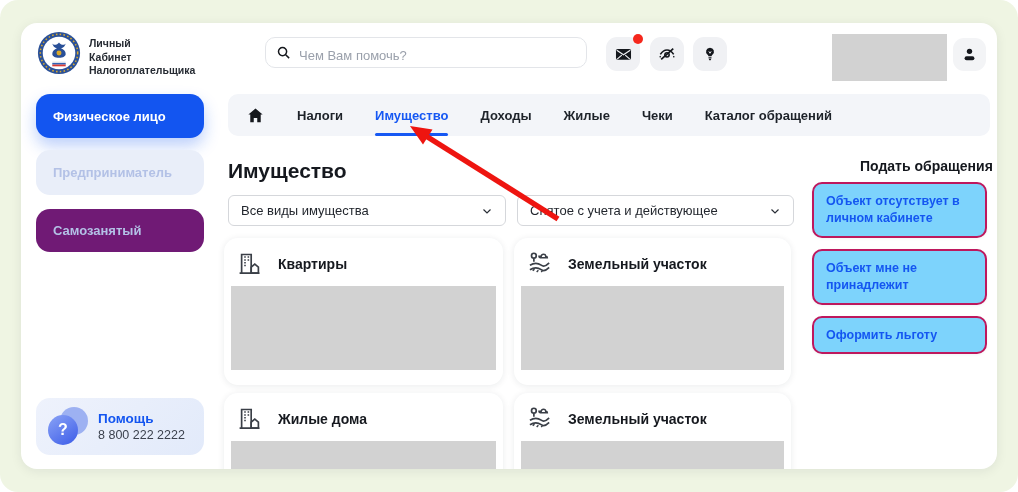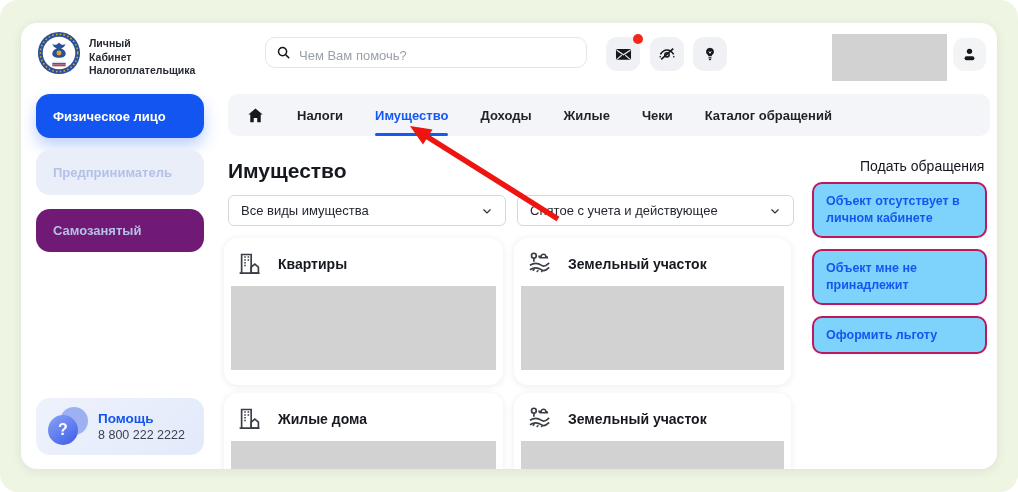--- a/index.html
+++ b/index.html
@@ -49,21 +49,21 @@
   .card { position:absolute; background:#fff; border-radius:14px; box-shadow:0 1px 7px rgba(25,30,40,.09); }
   .card.c1 { left:203px; top:215px; width:279px; height:147px; }
   .card.c2 { left:493px; top:215px; width:277px; height:147px; }
   .card.c3 { left:203px; top:370px; width:279px; height:147px; }
   .card.c4 { left:493px; top:370px; width:277px; height:147px; }
   .card-head { display:flex; align-items:center; gap:15px; padding:12px 0 0 12px; }
   .card-title { font-size:14px; font-weight:bold; color:#16191f; }
   .card-ph { position:absolute; left:7px; right:7px; top:48px; height:84px; background:#d2d2d2; }
 
   
-  .actions-title { position:absolute; left:791px; top:135px; font-size:14px; font-weight:400; color:#14171d;padding-left:48px; }
+  .actions-title { position:absolute; left:791px; top:135px; font-size:14px; font-weight:700; color:#14171d;padding-left:48px; }
   .actions { position:absolute; left:791px; top:159px; width:175px; display:flex; flex-direction:column; gap:11px; }
   .action-card { background:#7dd3fc; border:2px solid #be185d; border-radius:10px; padding:9px 12px; font-size:12.5px; font-weight:bold; color:#1456f1; line-height:1.35; cursor:pointer; box-shadow:0 1px 3px rgba(30,40,80,.05); }
 
   .arrow-overlay { position:absolute; left:0; top:0; width:976px; height:446px; pointer-events:none; z-index:50; }
   svg { display:block; }
 </style>
 </head>
 <body>
 
 <div class="stage">

